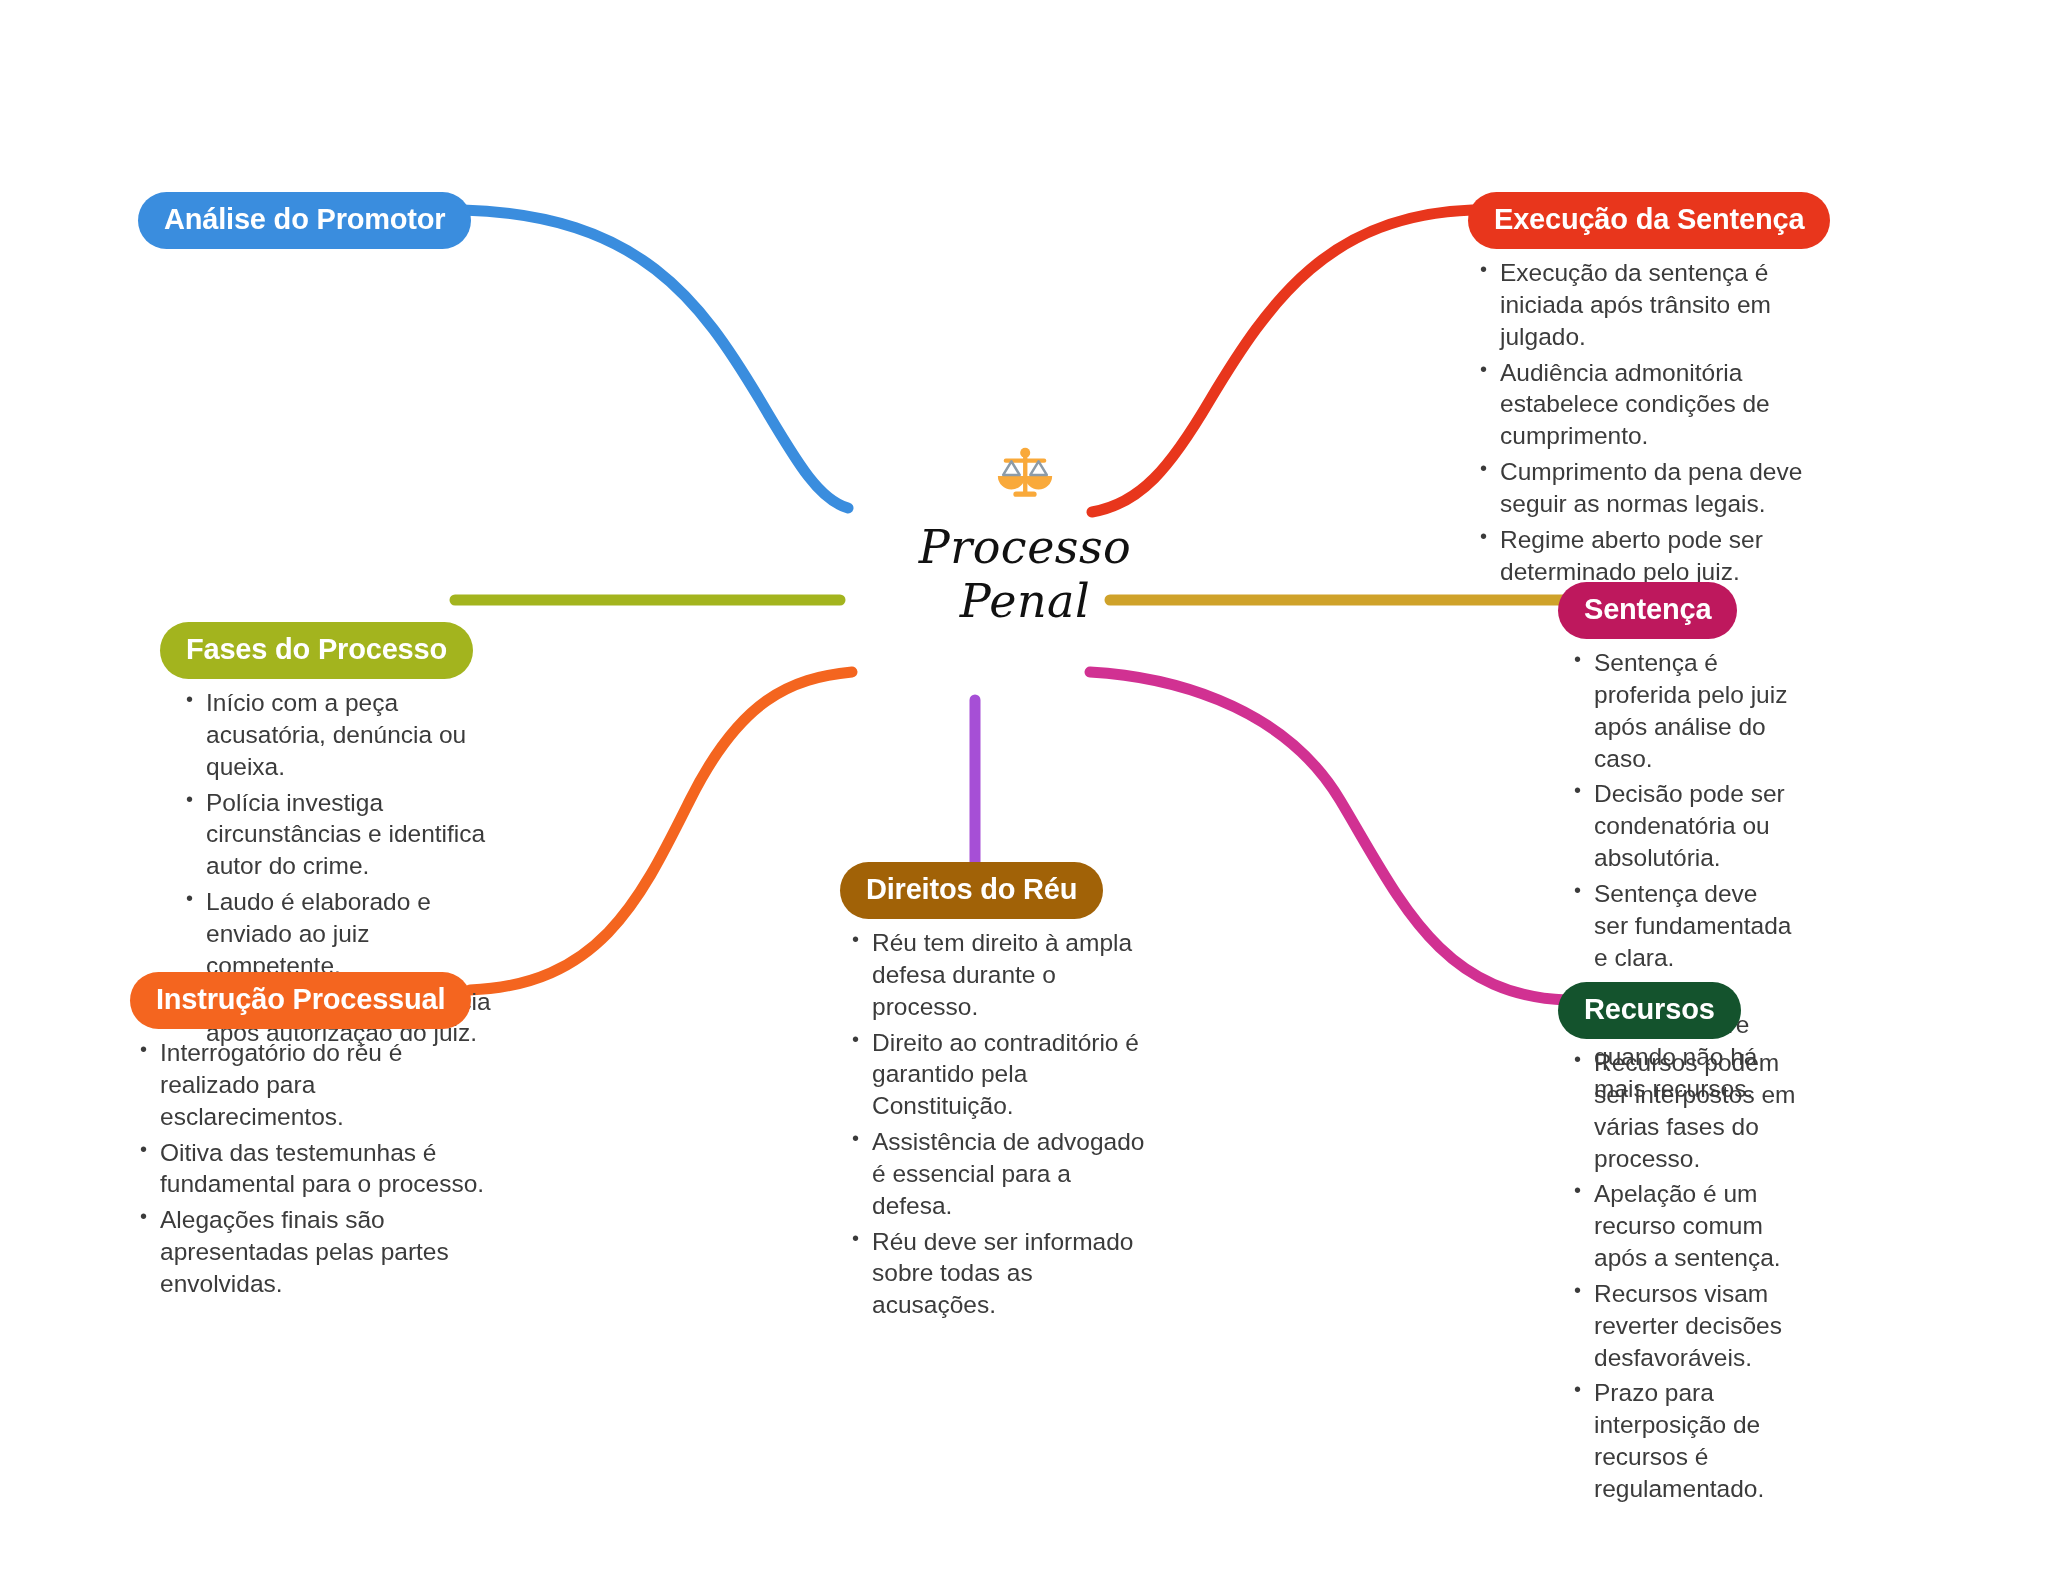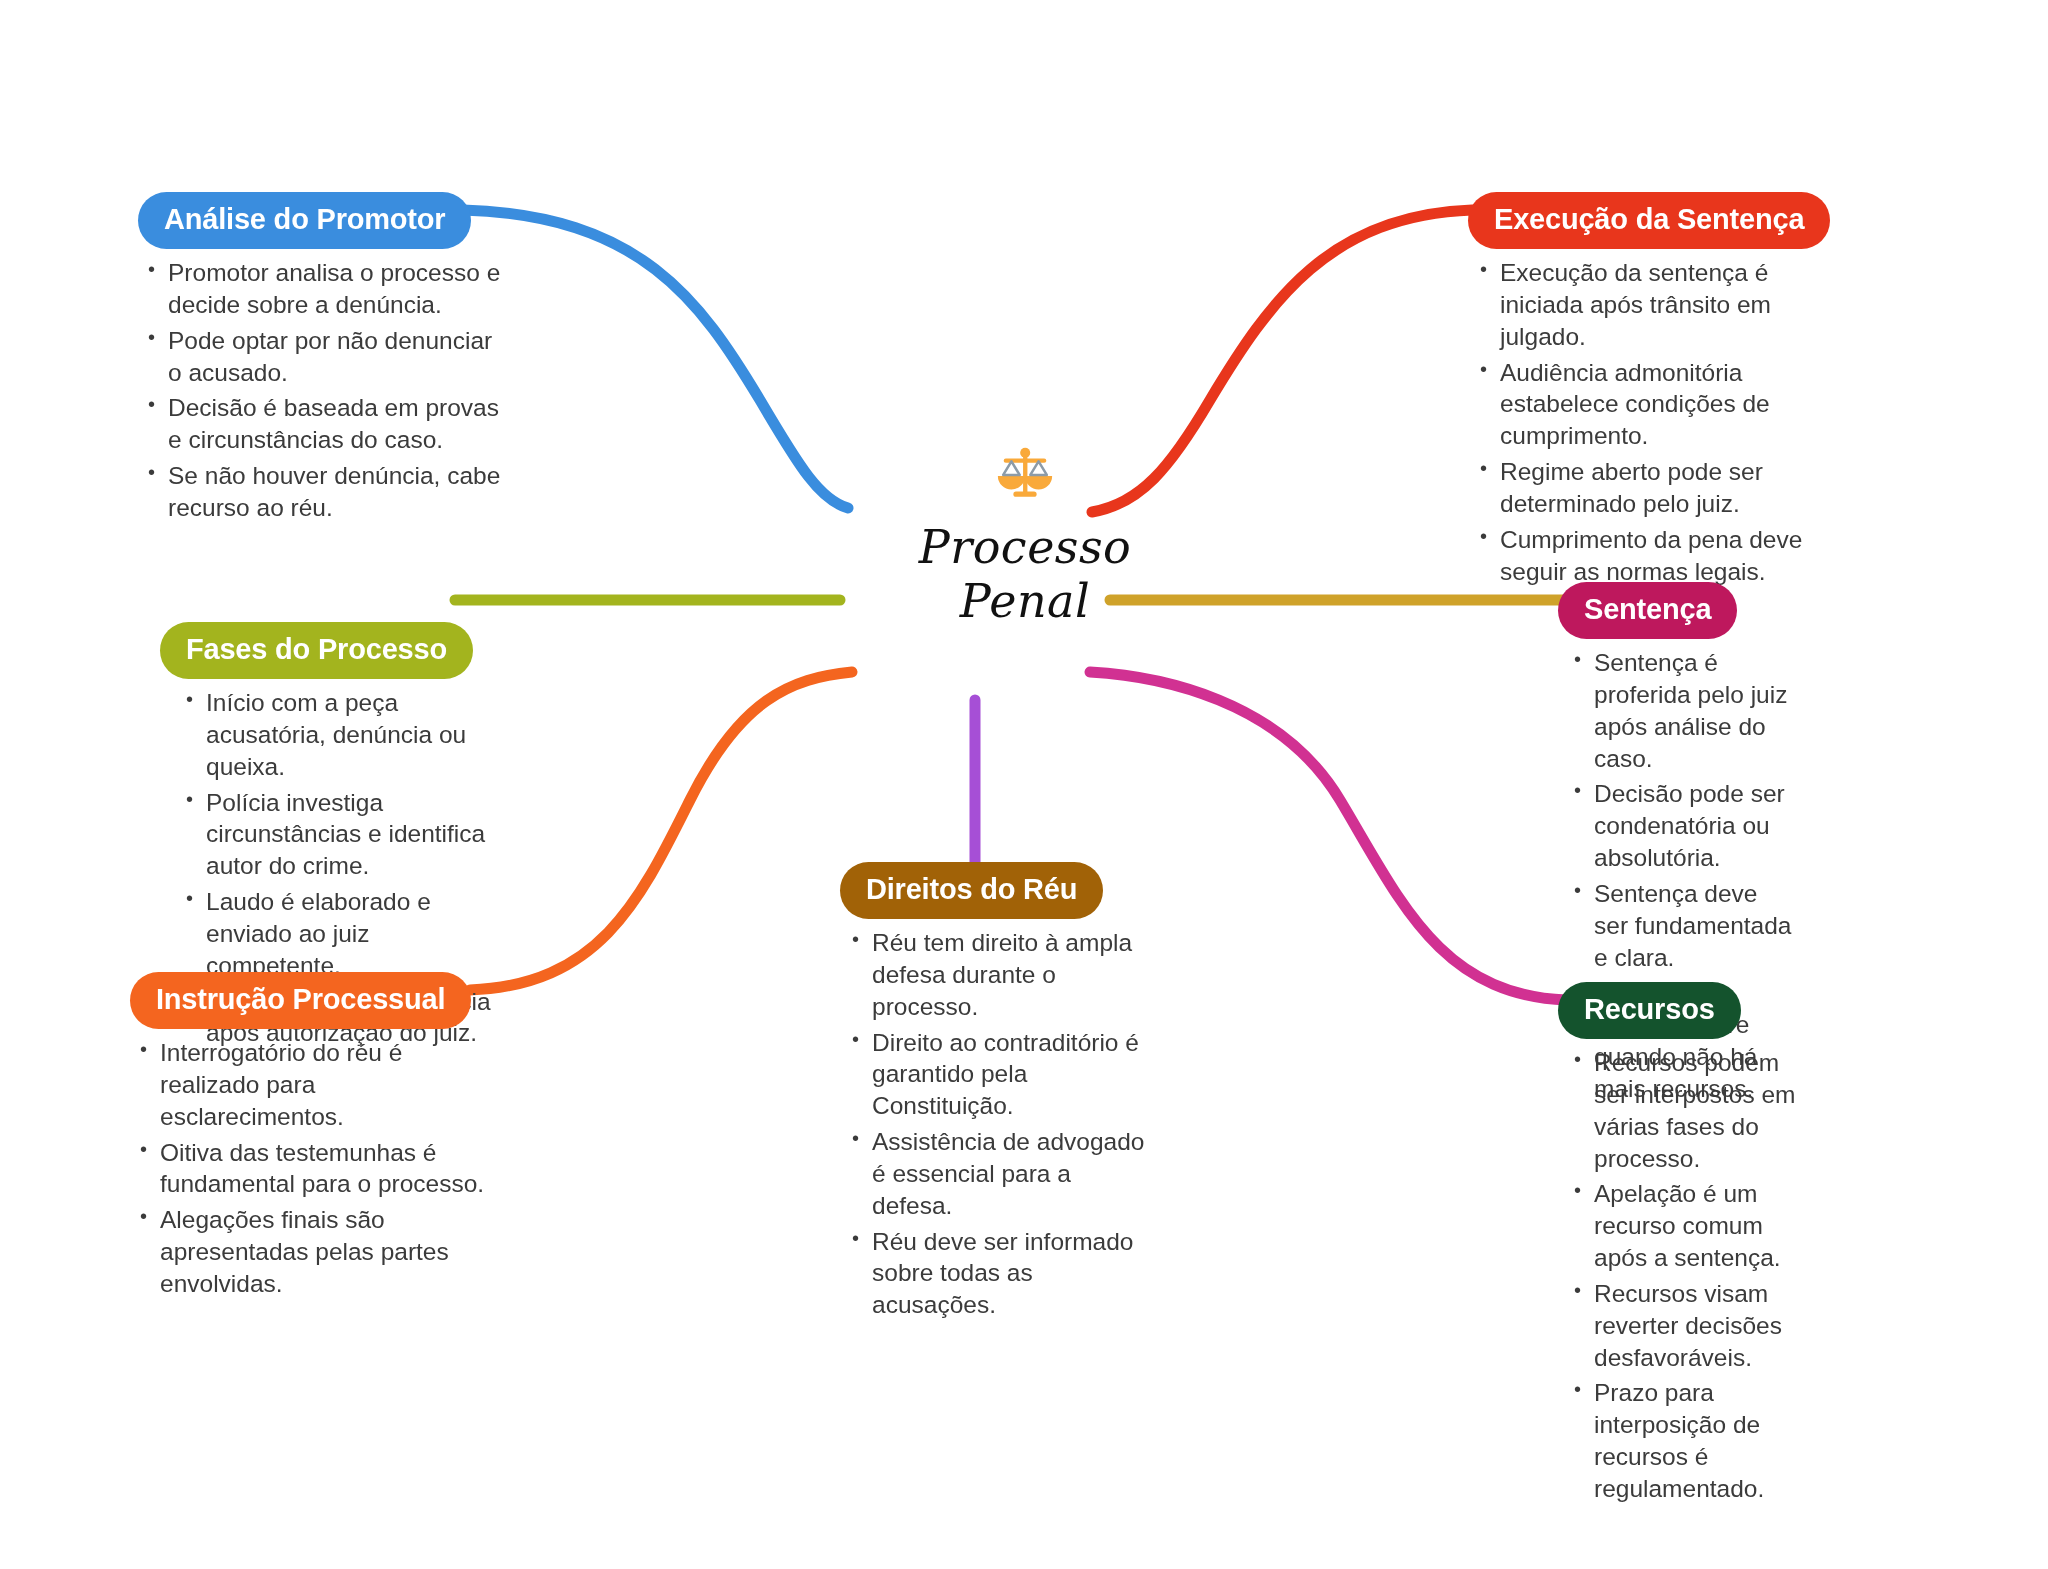--- a/index.html
+++ b/index.html
@@ -157,35 +157,29 @@
           <path d="M46 19 L37.5 33 L54.5 33 Z"></path>
         </g>
       </svg>
     </span>
     <div class="hub-title">Processo
 Penal</div>
   </div>
 
   <div class="branch b-promotor">
     <div class="pill" style="background:#3A8DDE;">Análise do Promotor</div>
-    <ul class="branch-list">
-      <li>Promotor analisa o processo e decide sobre a denúncia.</li>
-      <li>Pode optar por não denunciar o acusado.</li>
-      <li>Decisão é baseada em provas e circunstâncias do caso.</li>
-      <li>Se não houver denúncia, cabe recurso ao réu.</li>
-    </ul>
   </div>
 
   <div class="branch b-execucao">
     <div class="pill" style="background:#E8361C;">Execução da Sentença</div>
     <ul class="branch-list">
       <li>Execução da sentença é iniciada após trânsito em julgado.</li>
       <li>Audiência admonitória estabelece condições de cumprimento.</li>
+      <li>Cumprimento da pena deve seguir as normas legais.</li>
       <li>Regime aberto pode ser determinado pelo juiz.</li>
-      <li>Cumprimento da pena deve seguir as normas legais.</li>
     </ul>
   </div>
 
   <div class="branch b-fases">
     <div class="pill" style="background:#A3B41E;">Fases do Processo</div>
     <ul class="branch-list">
       <li>Início com a peça acusatória, denúncia ou queixa.</li>
       <li>Polícia investiga circunstâncias e identifica autor do crime.</li>
       <li>Laudo é elaborado e enviado ao juiz competente.</li>
       <li>Recebimento da denúncia após autorização do juiz.</li>

